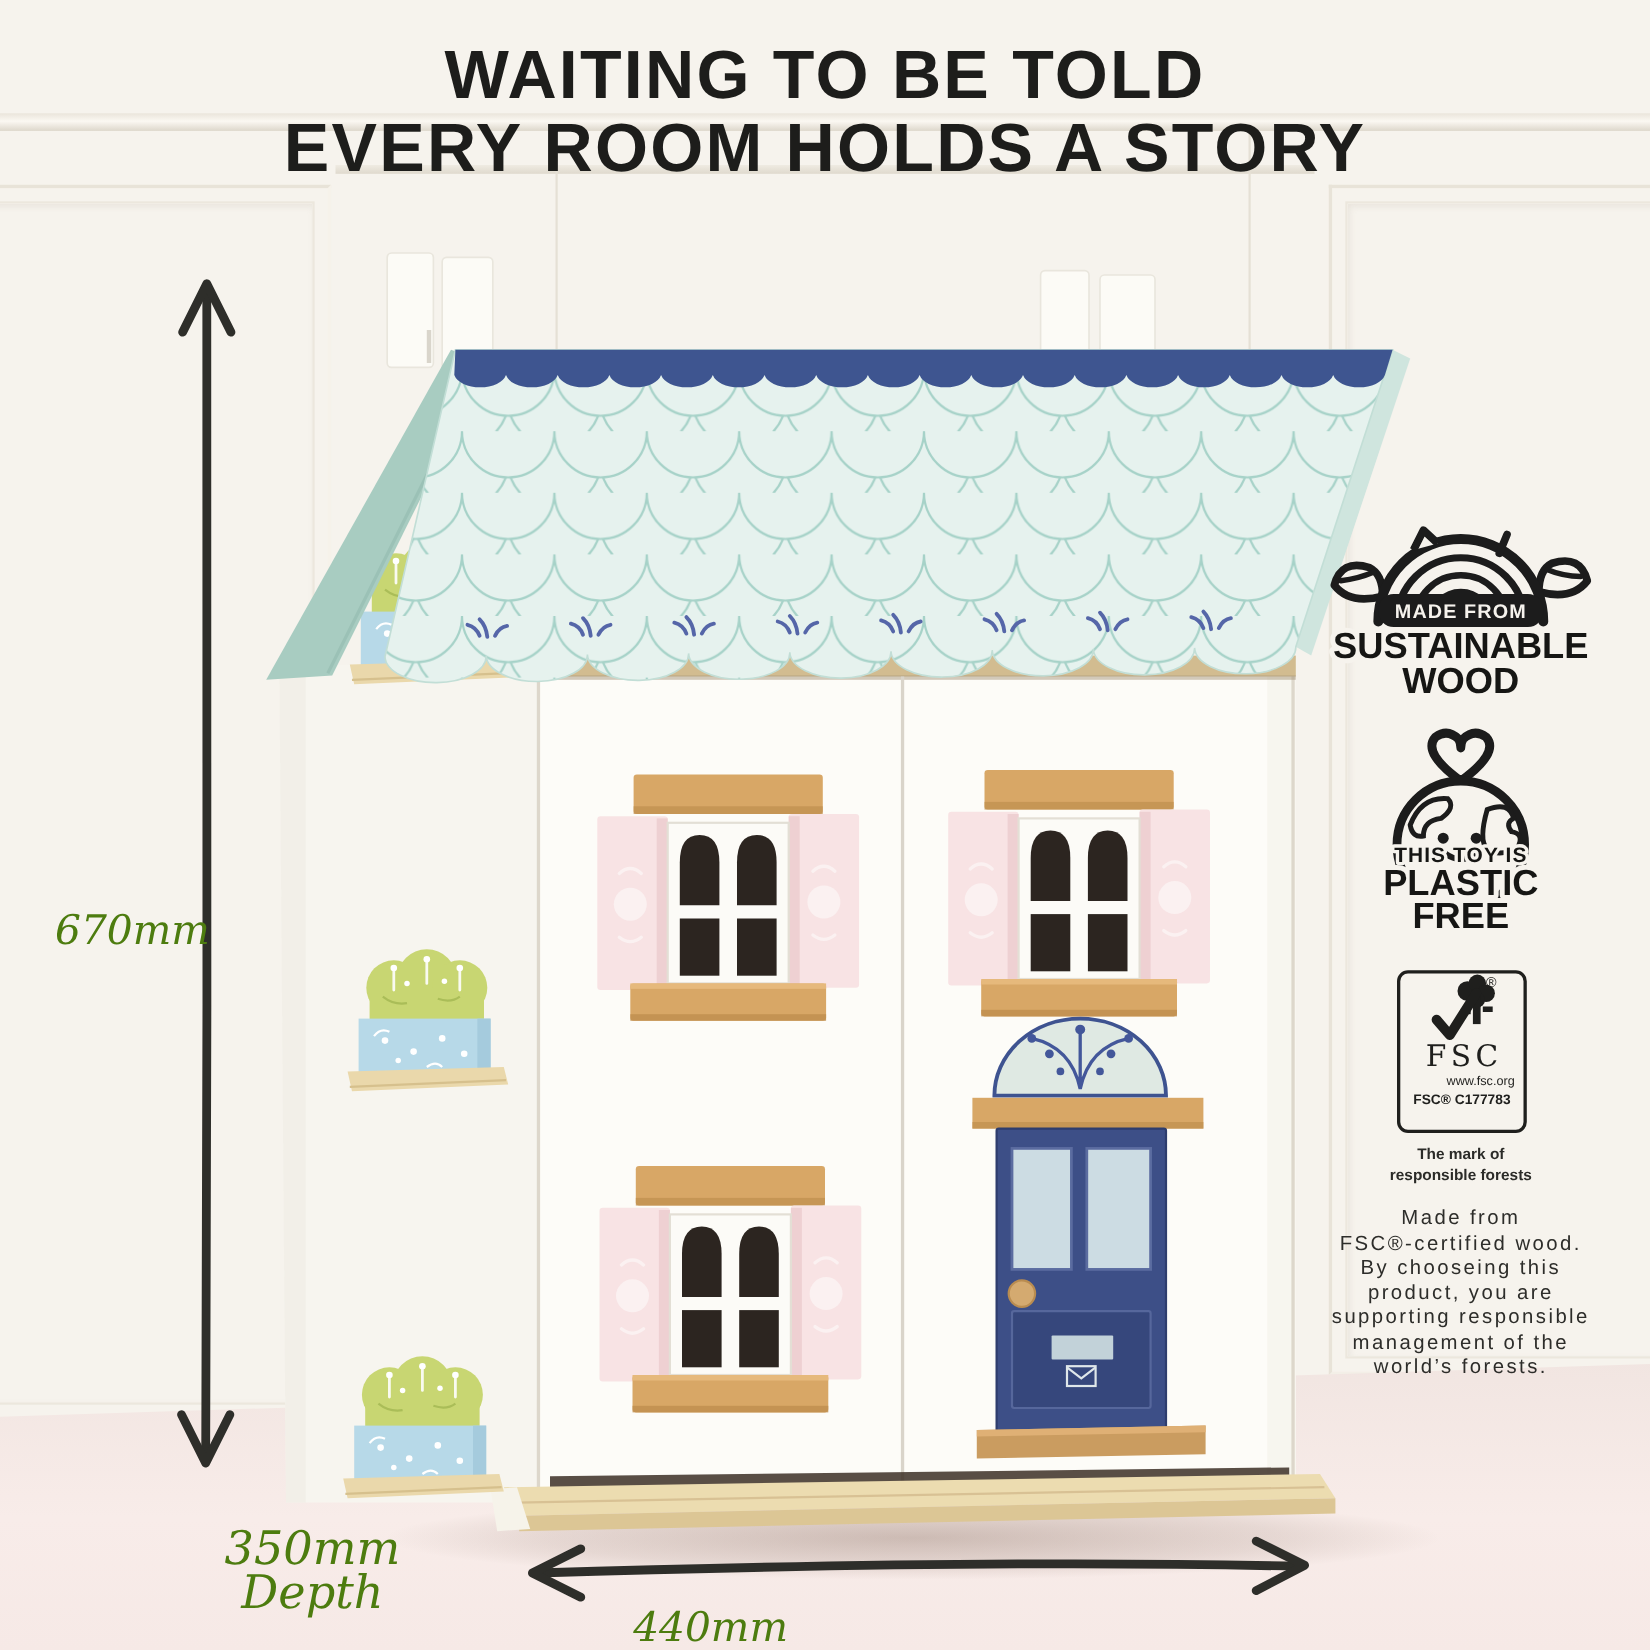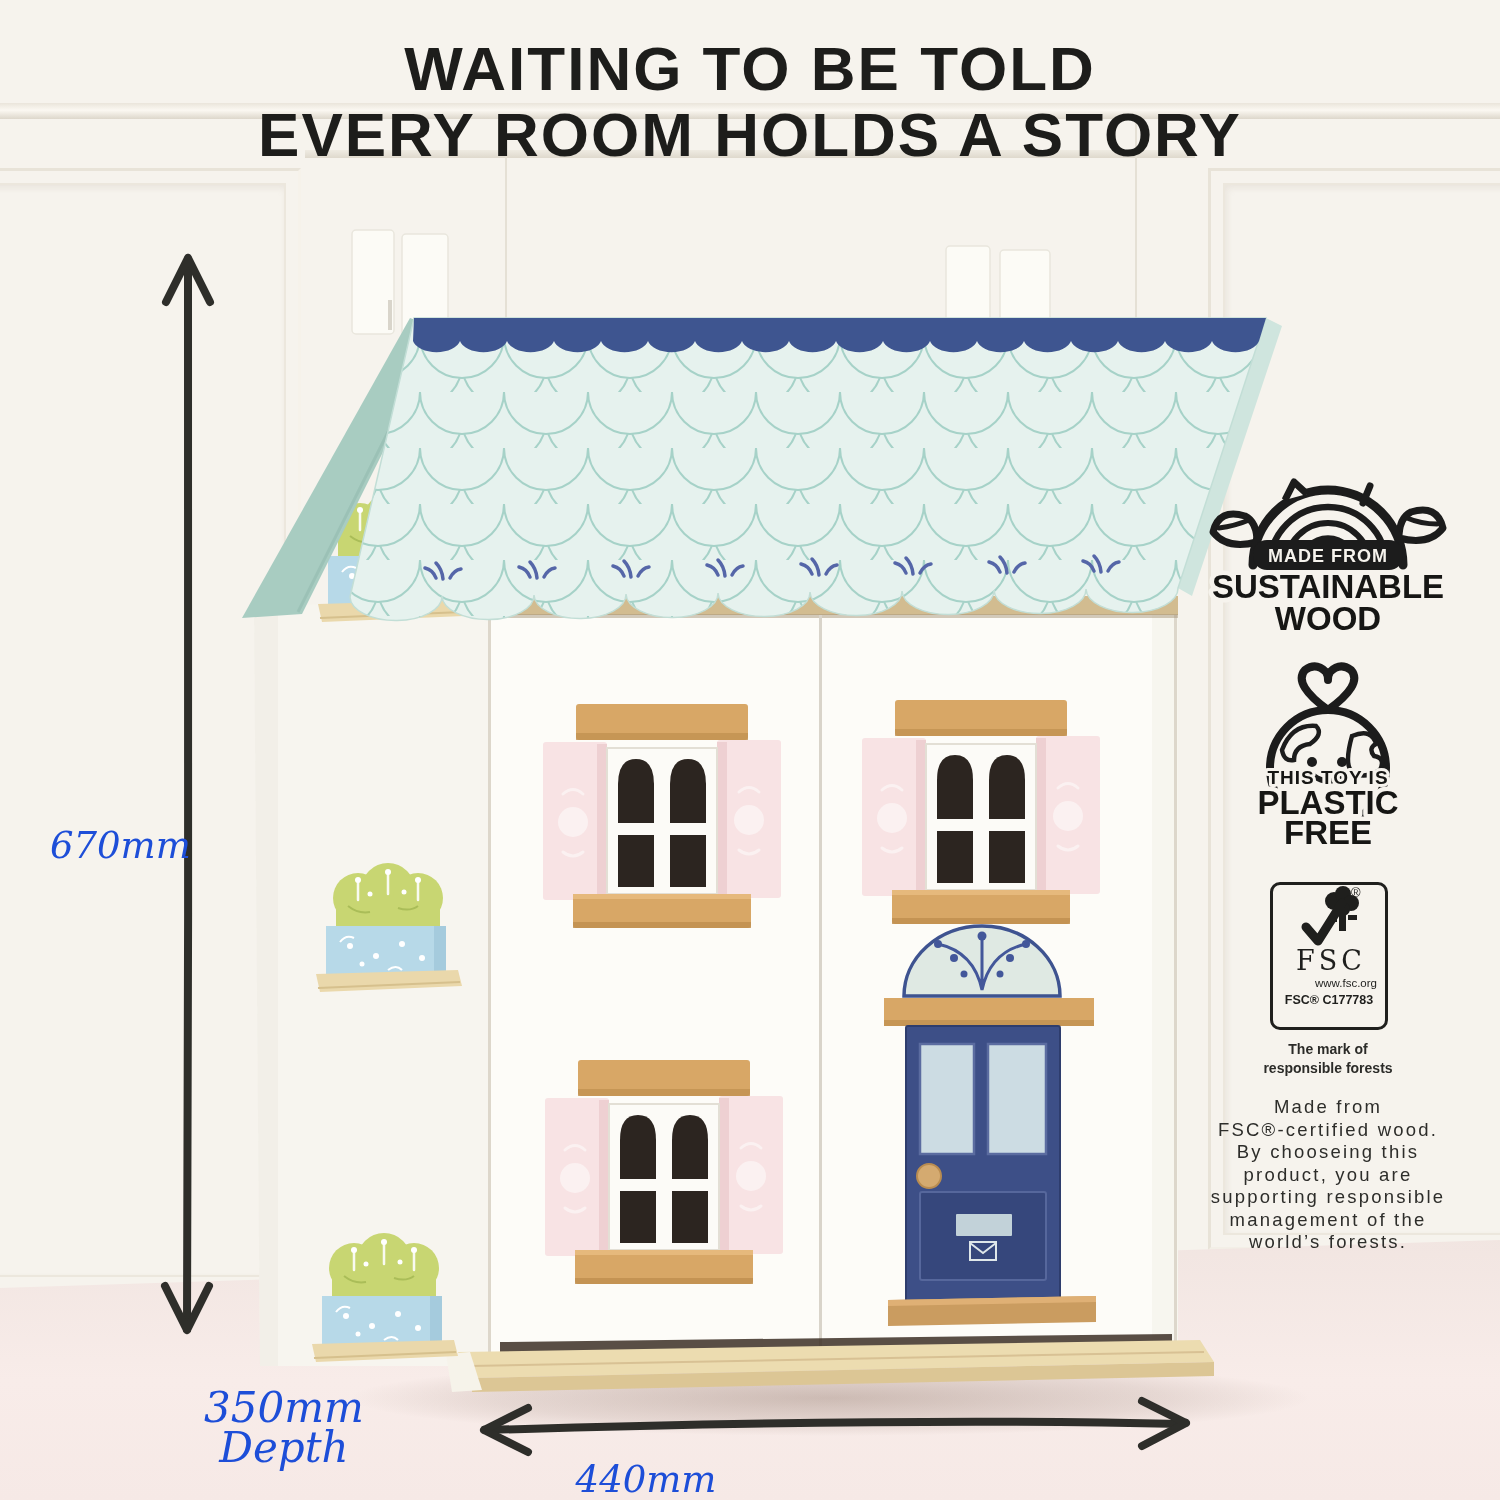--- a/index.html
+++ b/index.html
@@ -18,21 +18,21 @@
   .wall-seam{position:absolute;top:119px;width:2px;height:212px;background:#e5e0d5;}
   .floor{position:absolute;left:0;top:1234px;width:100%;height:266px;
          background:linear-gradient(180deg,#f1e5e1 0%,#f8ece9 55%,#f6e9e6 100%);
          clip-path:polygon(0 54px,100% 6px,100% 100%,0 100%);}
   
   .scene{position:absolute;left:0;top:0;width:1500px;height:1500px;}
   
   .title{position:absolute;left:0;top:36px;width:100%;text-align:center;
          font-weight:bold;font-size:62px;line-height:66px;letter-spacing:2px;color:#1d1d1b;}
   .dim{position:absolute;font-family:"DejaVu Serif",serif;font-style:italic;
-       color:#1d4ed8;text-align:center;}
+       color:#4d7c0f;text-align:center;}
   .dim-height{left:50px;top:824px;width:130px;font-size:37px;}
   .dim-depth{left:196px;top:1388px;width:176px;font-size:42px;line-height:40px;}
   .dim-width{left:556px;top:1458px;width:180px;font-size:37px;}
   
   .badge{position:absolute;}
   .outline-text{font-family:"Liberation Sans",sans-serif;font-weight:bold;fill:#161614;
        stroke:#f6f3ed;paint-order:stroke;stroke-linejoin:round;text-anchor:middle;}
   .knockout-text{font-family:"Liberation Sans",sans-serif;font-weight:bold;fill:#f6f3ed;
        text-anchor:middle;}
   .fsc-box{position:absolute;left:1270px;top:882px;width:118px;height:148px;

